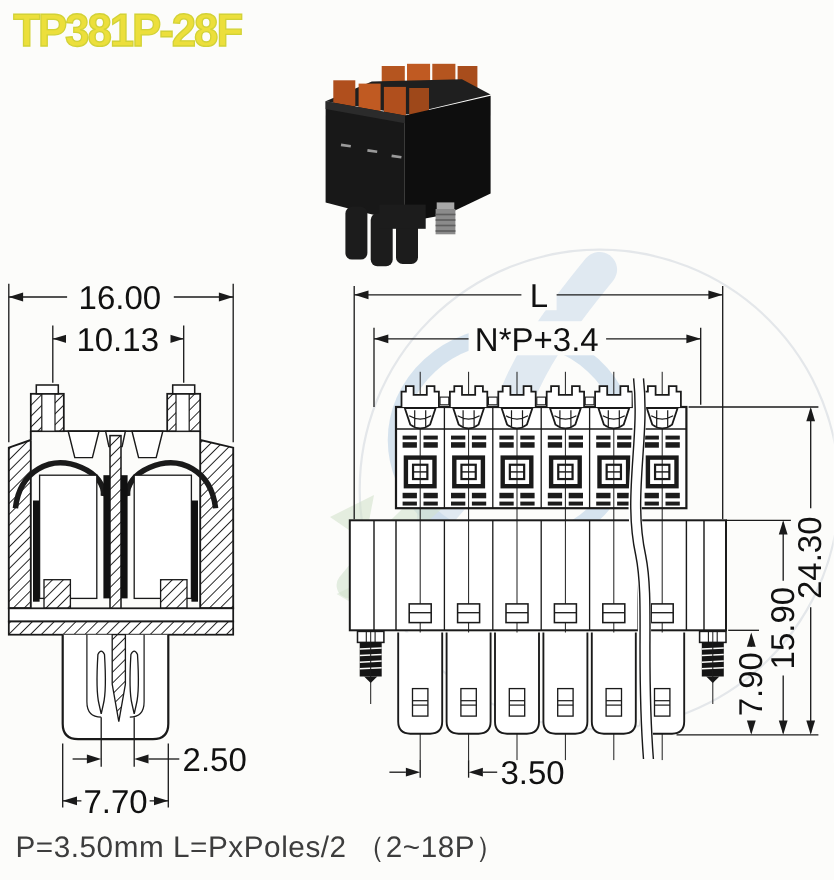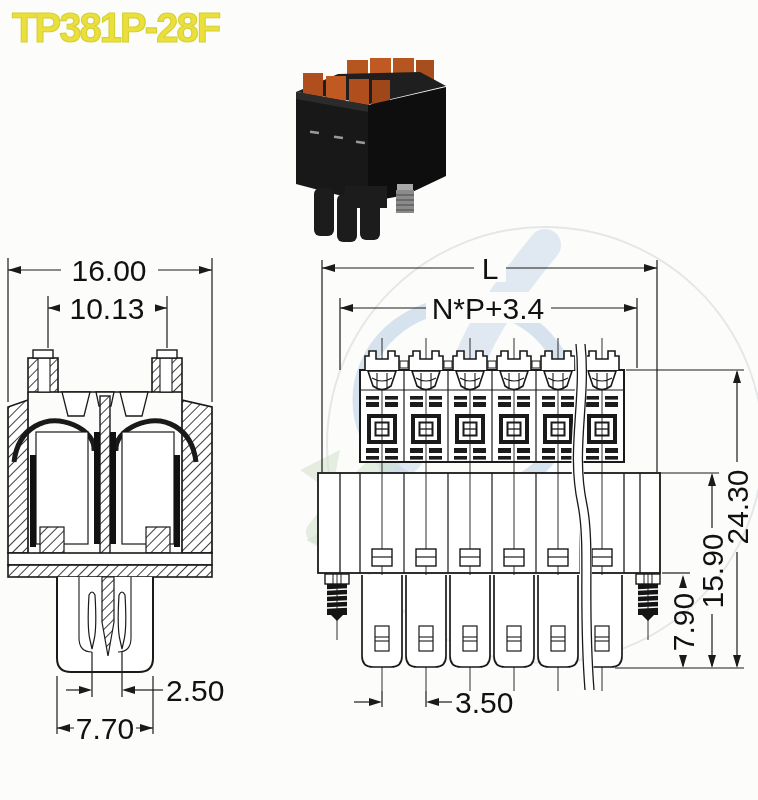--- a/index.html
+++ b/index.html
@@ -298,14 +298,15 @@
         <line x1="426" y1="691" x2="426" y2="707"></line>
     <line x1="354" y1="702" x2="369" y2="702"></line>
     <polygon points="382,702 369,698 369,706" stroke="none" fill="#1a1a1a"></polygon>
     <polygon points="426,702 439,698 439,706" stroke="none" fill="#1a1a1a"></polygon>
     <line x1="439" y1="702" x2="452" y2="702"></line>
     <text class="dim" x="455" y="713" stroke="none">3.50</text>
   </g>
 </svg>
 
 <div id="title">TP381P-28F</div>
+<div id="footer-note">P=3.50mm L=PxPoles/2 （2~18P）</div>
 
 </div>
 
 </body></html>

